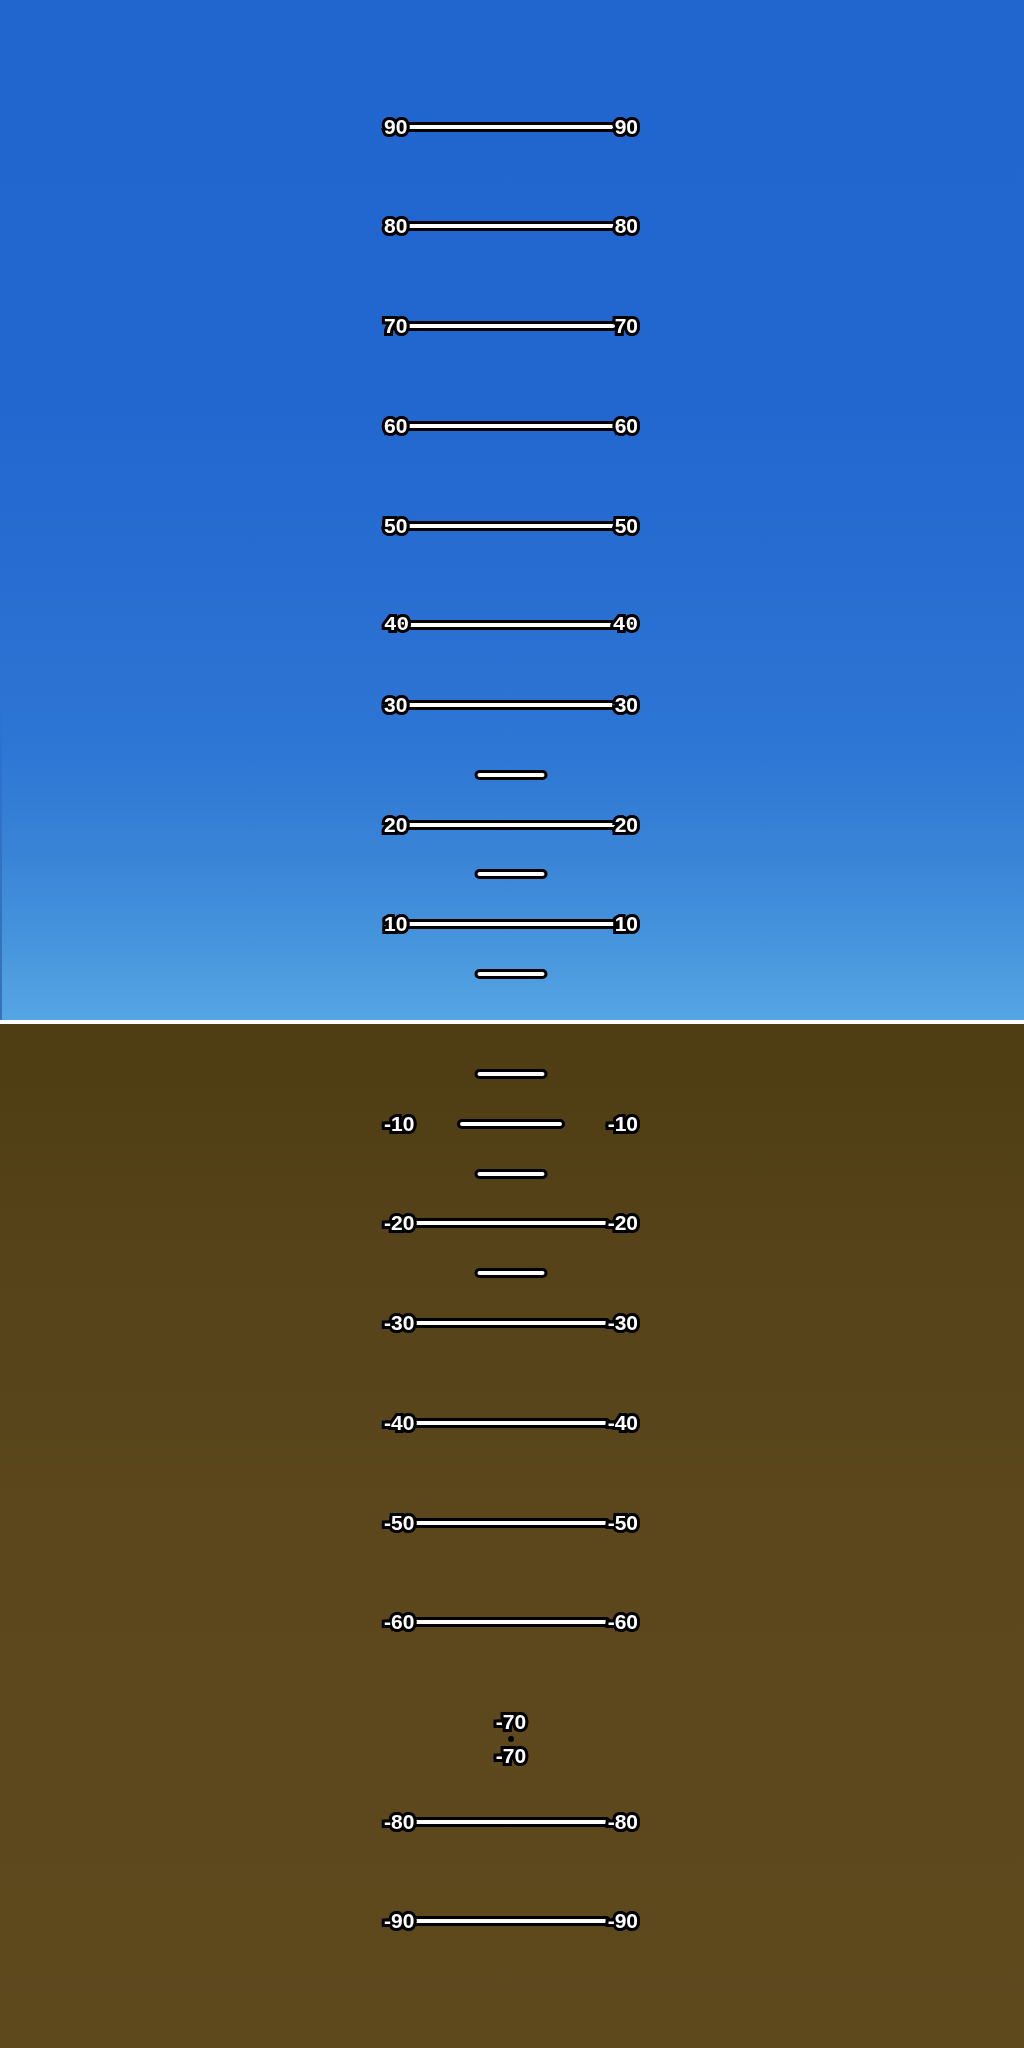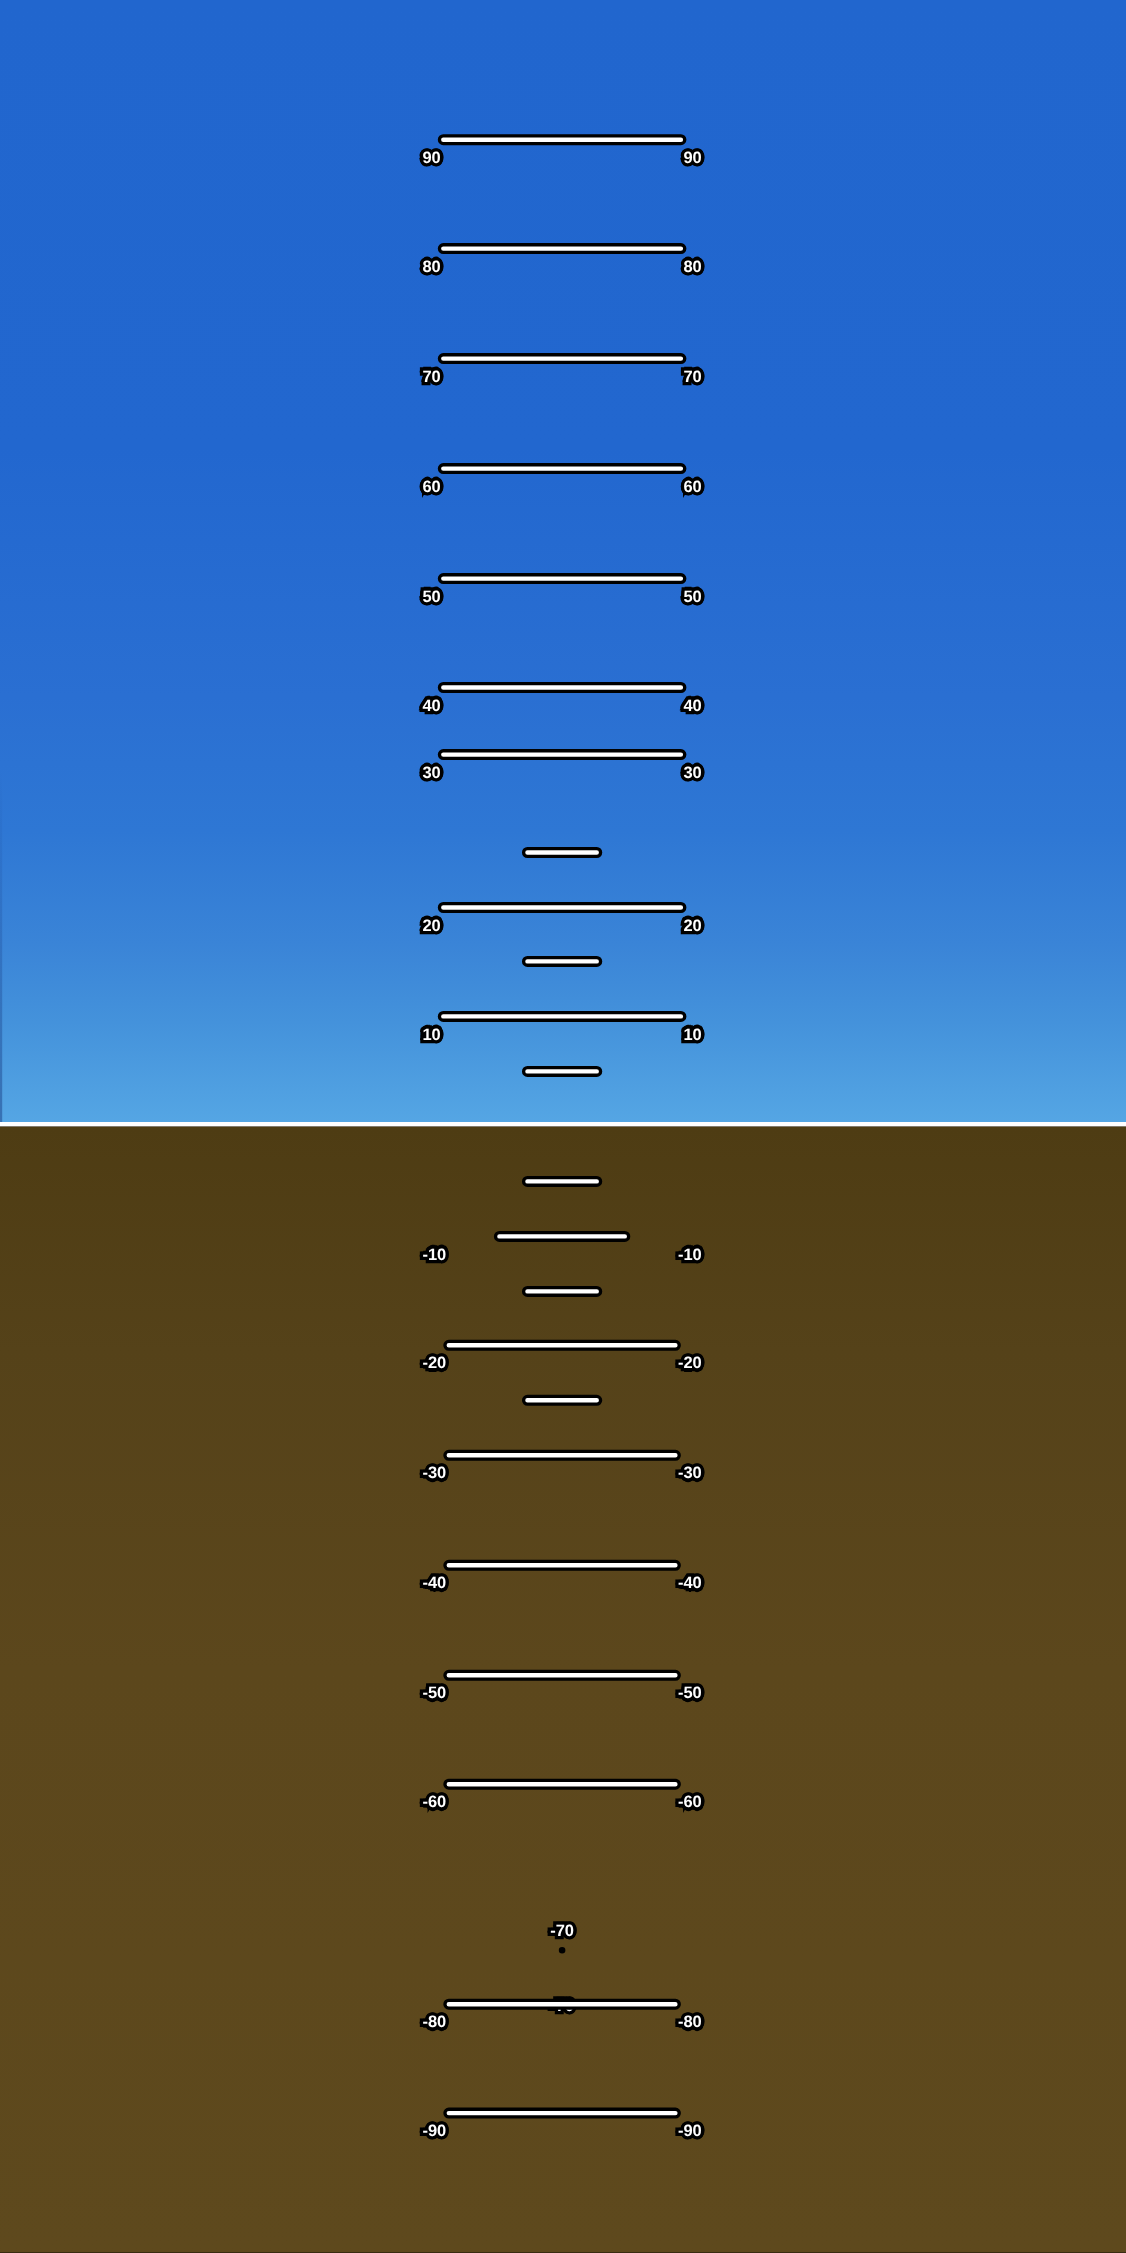--- a/index.html
+++ b/index.html
@@ -74,32 +74,31 @@
     height: 28px;
     display: flex;
     align-items: center;
     justify-content: space-between;
   }
 
   .pitch-label {
     position: relative;
     z-index: 2;
     font-weight: bold;
-    font-size: 15px;
+    font-size: 21px;
     line-height: 28px;
     color: #ffffff;
     white-space: nowrap;
     -webkit-text-stroke: 6px #000000;
     paint-order: stroke fill;
     text-shadow:
       -2px -2px 0 #000,  2px -2px 0 #000,
       -2px  2px 0 #000,  2px  2px 0 #000,
       -3px  0   0 #000,  3px  0   0 #000,
        0   -3px 0 #000,  0    3px 0 #000;
-    margin-top: 34px;
   }
 
   .pitch-bar {
     position: relative;
     z-index: 1;
     flex: 1 1 auto;
     height: 4px;
     margin: 0 -3px;
     background: #ffffff;
     border: 3px solid #000000;
@@ -144,26 +143,26 @@
       <div class="pitch-line" style="top: 425.8px;">
         <span class="pitch-label">60</span>
         <span class="pitch-bar"></span>
         <span class="pitch-label">60</span>
       </div>
       <div class="pitch-line" style="top: 525.5px;">
         <span class="pitch-label">50</span>
         <span class="pitch-bar"></span>
         <span class="pitch-label">50</span>
       </div>
-      <div class="pitch-line" style="top: 625.2px;">
+      <div class="pitch-line" style="top: 625.2px; font-family: Liberation Mono, monospace;">
         <span class="pitch-label">40</span>
         <span class="pitch-bar"></span>
         <span class="pitch-label">40</span>
       </div>
-      <div class="pitch-line" style="top: 686px;">
+      <div class="pitch-line" style="top: 705px;">
         <span class="pitch-label">30</span>
         <span class="pitch-bar"></span>
         <span class="pitch-label">30</span>
       </div>
       <div class="pitch-line" style="top: 824.6px;">
         <span class="pitch-label">20</span>
         <span class="pitch-bar"></span>
         <span class="pitch-label">20</span>
       </div>
       <div class="pitch-line" style="top: 924.3px;">

